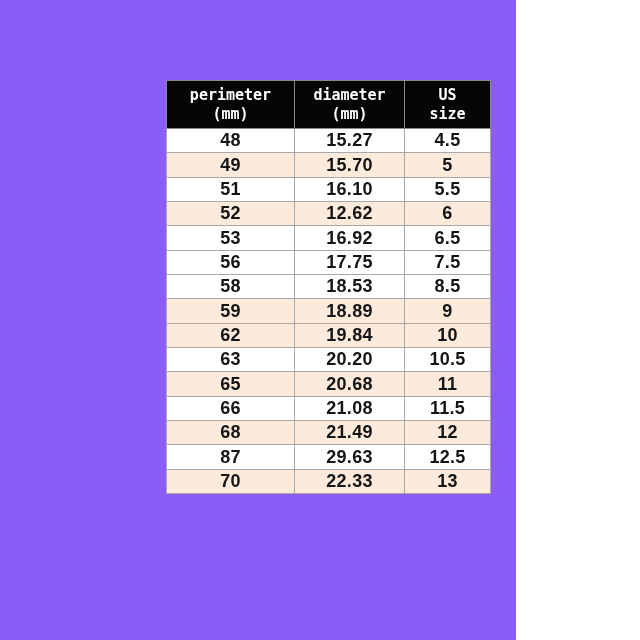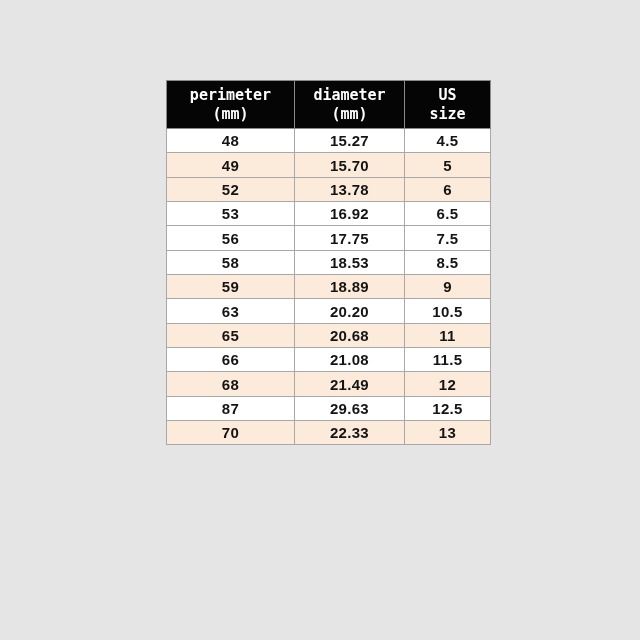--- a/index.html
+++ b/index.html
@@ -5,23 +5,23 @@
   html, body {
     margin: 0;
     padding: 0;
     width: 640px;
     height: 640px;
     background: #ffffff;
     font-family: "Liberation Sans", sans-serif;
   }
   .canvas {
     position: relative;
-    width: 640px;
+    width: 516px;
     height: 640px;
-    background: #e5e5e5;
+    background: #8b5cf6;
     overflow: hidden;
   }
   .size-table-wrap {
     position: absolute;
     left: 166px;
     top: 80px;
     width: 324px;
   }
   table.size-table {
     border-collapse: collapse;
@@ -46,21 +46,21 @@
     font-weight: bold;
     font-size: 15px;
     line-height: 1.25;
     border-color: #8a8a8a;
   }
   table.size-table thead th .hdr-line {
     display: block;
   }
   table.size-table tbody td {
     height: 23.35px;
-    font-size: 15px;
+    font-size: 18px;
     font-weight: bold;
     color: #141414;
     letter-spacing: 0.3px;
   }
   table.size-table tbody tr.row-odd  td { background: #ffffff; }
   table.size-table tbody tr.row-even td { background: #fcebdb; }
 </style>
 </head>
 <body>
 
@@ -92,23 +92,28 @@
           <tr class="row-odd">
     <td>48</td>
     <td>15.27</td>
     <td>4.5</td>
   </tr>
           <tr class="row-even">
     <td>49</td>
     <td>15.70</td>
     <td>5</td>
   </tr>
+          <tr class="row-odd">
+    <td>51</td>
+    <td>16.10</td>
+    <td>5.5</td>
+  </tr>
           <tr class="row-even">
     <td>52</td>
-    <td>13.78</td>
+    <td>12.62</td>
     <td>6</td>
   </tr>
           <tr class="row-odd">
     <td>53</td>
     <td>16.92</td>
     <td>6.5</td>
   </tr>
           <tr class="row-odd">
     <td>56</td>
     <td>17.75</td>
@@ -116,20 +121,25 @@
   </tr>
           <tr class="row-odd">
     <td>58</td>
     <td>18.53</td>
     <td>8.5</td>
   </tr>
           <tr class="row-even">
     <td>59</td>
     <td>18.89</td>
     <td>9</td>
+  </tr>
+          <tr class="row-even">
+    <td>62</td>
+    <td>19.84</td>
+    <td>10</td>
   </tr>
           <tr class="row-odd">
     <td>63</td>
     <td>20.20</td>
     <td>10.5</td>
   </tr>
           <tr class="row-even">
     <td>65</td>
     <td>20.68</td>
     <td>11</td>

